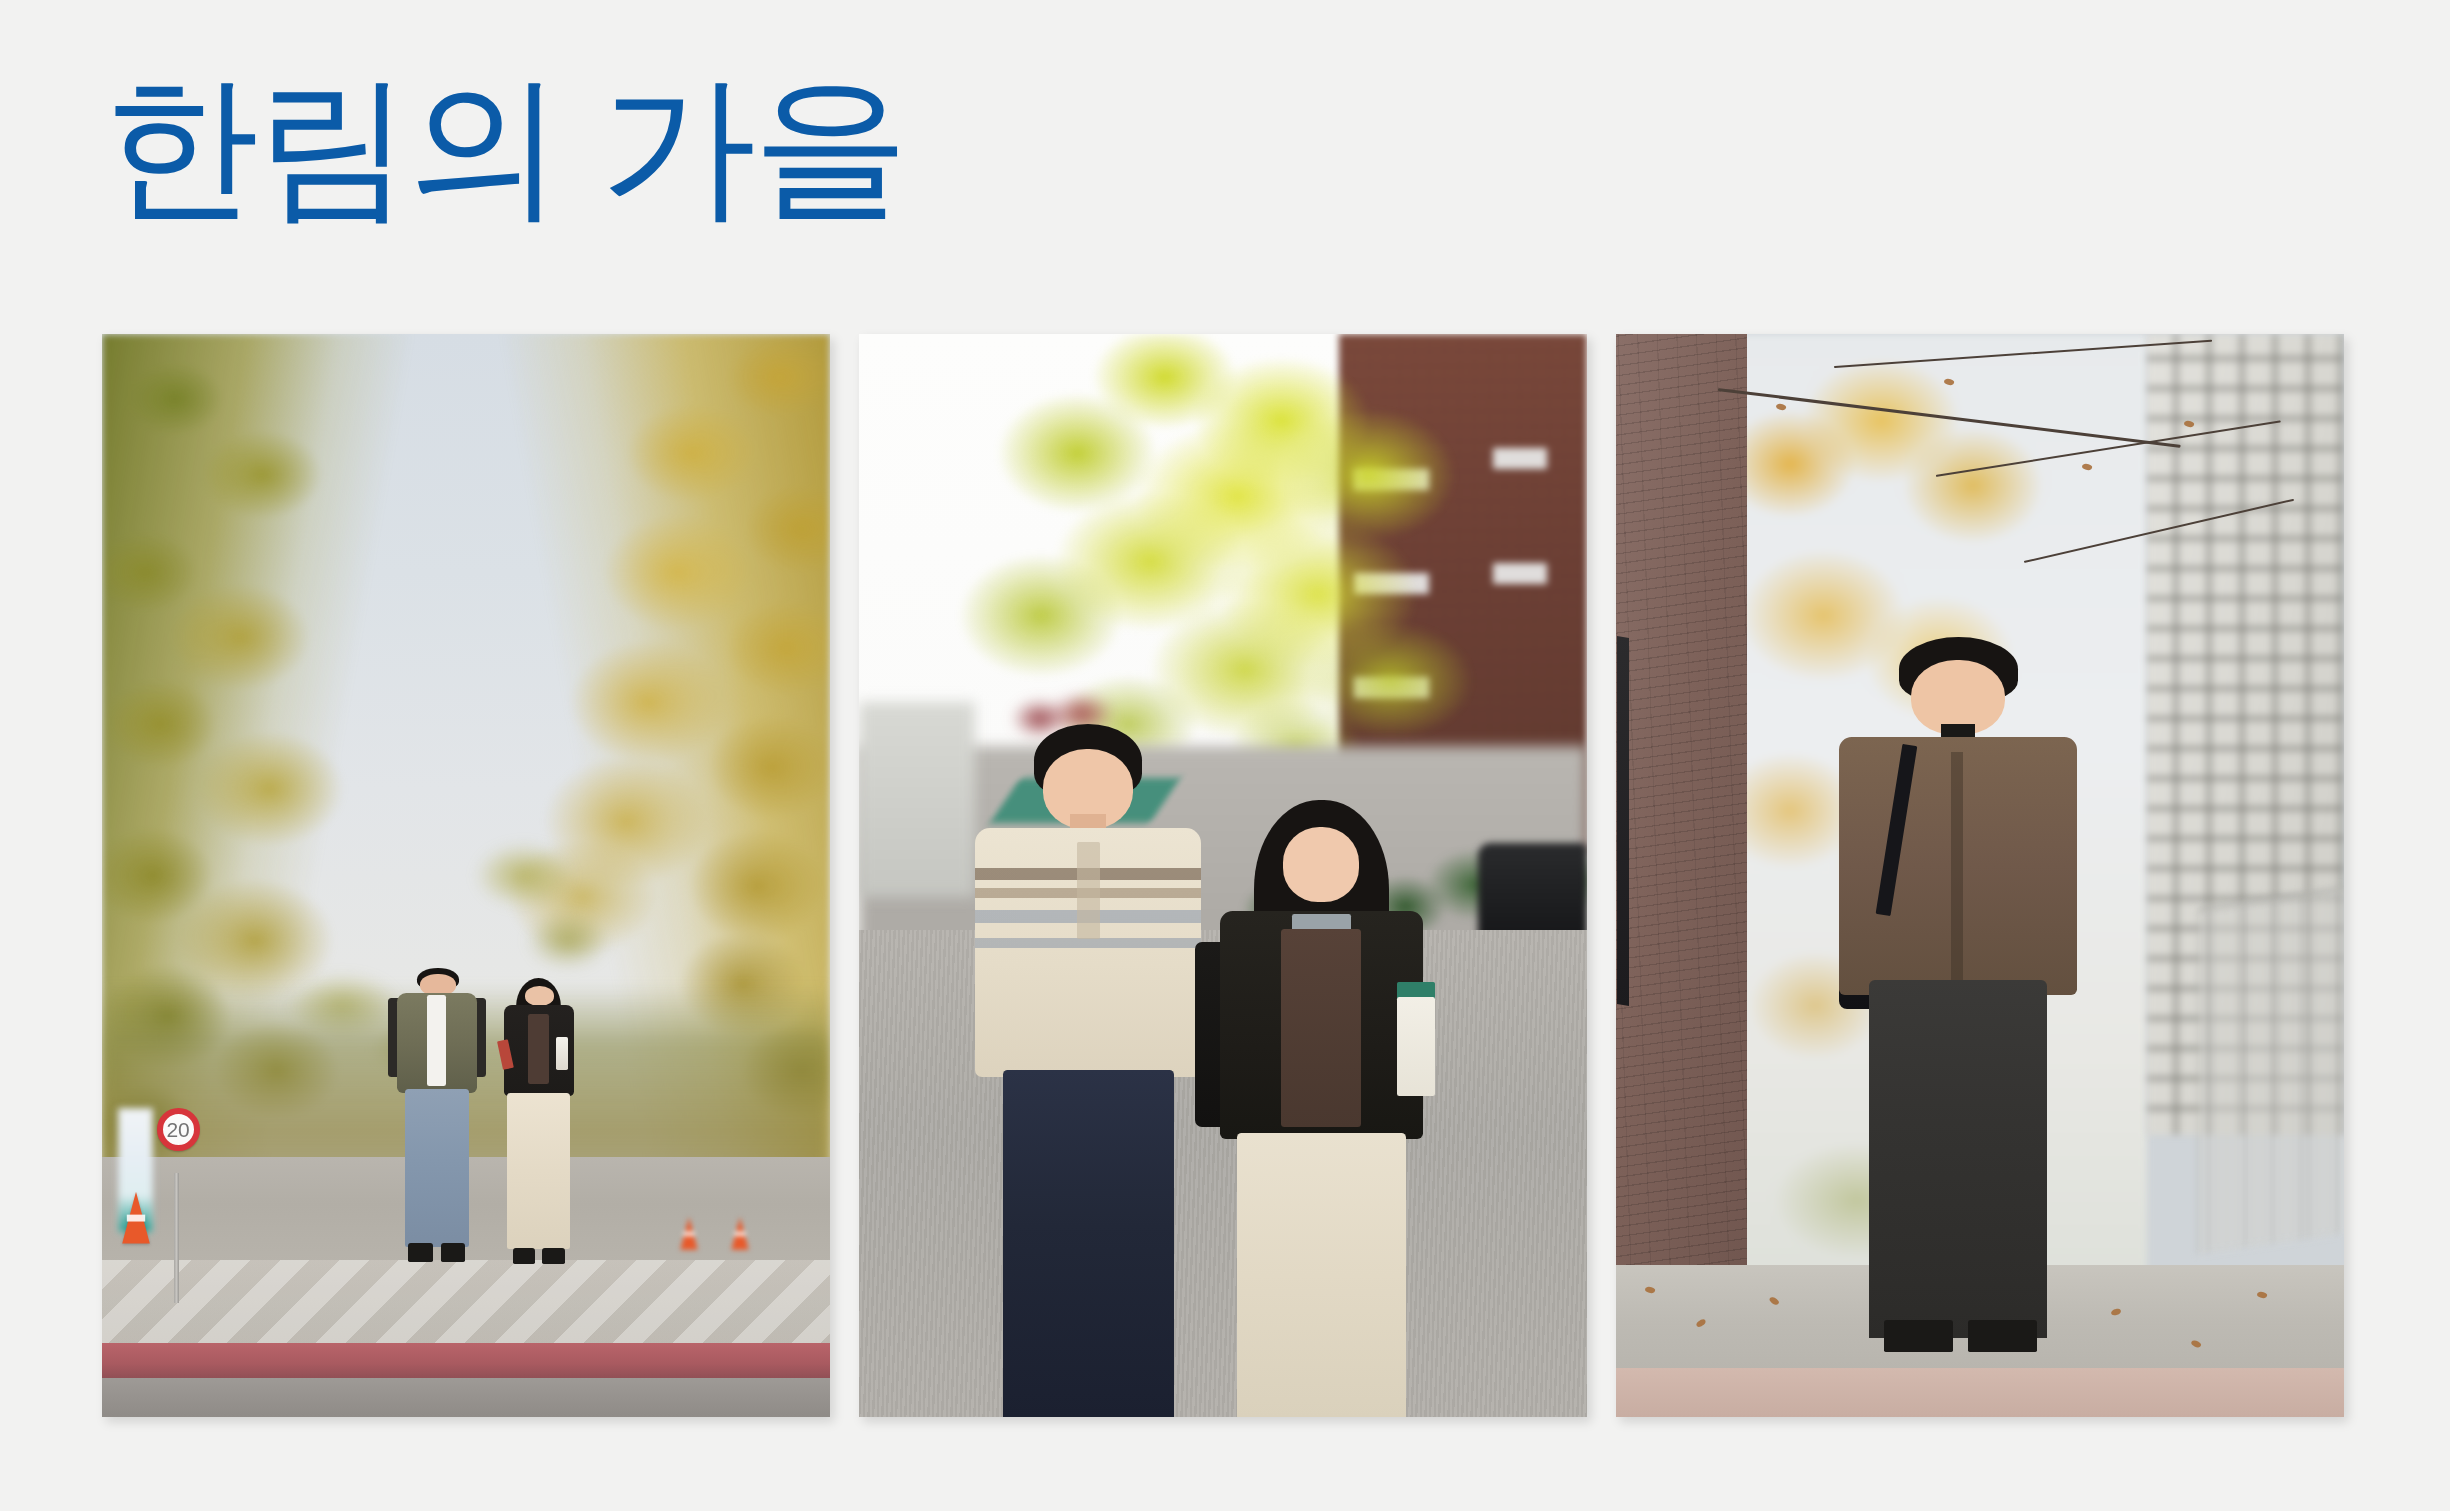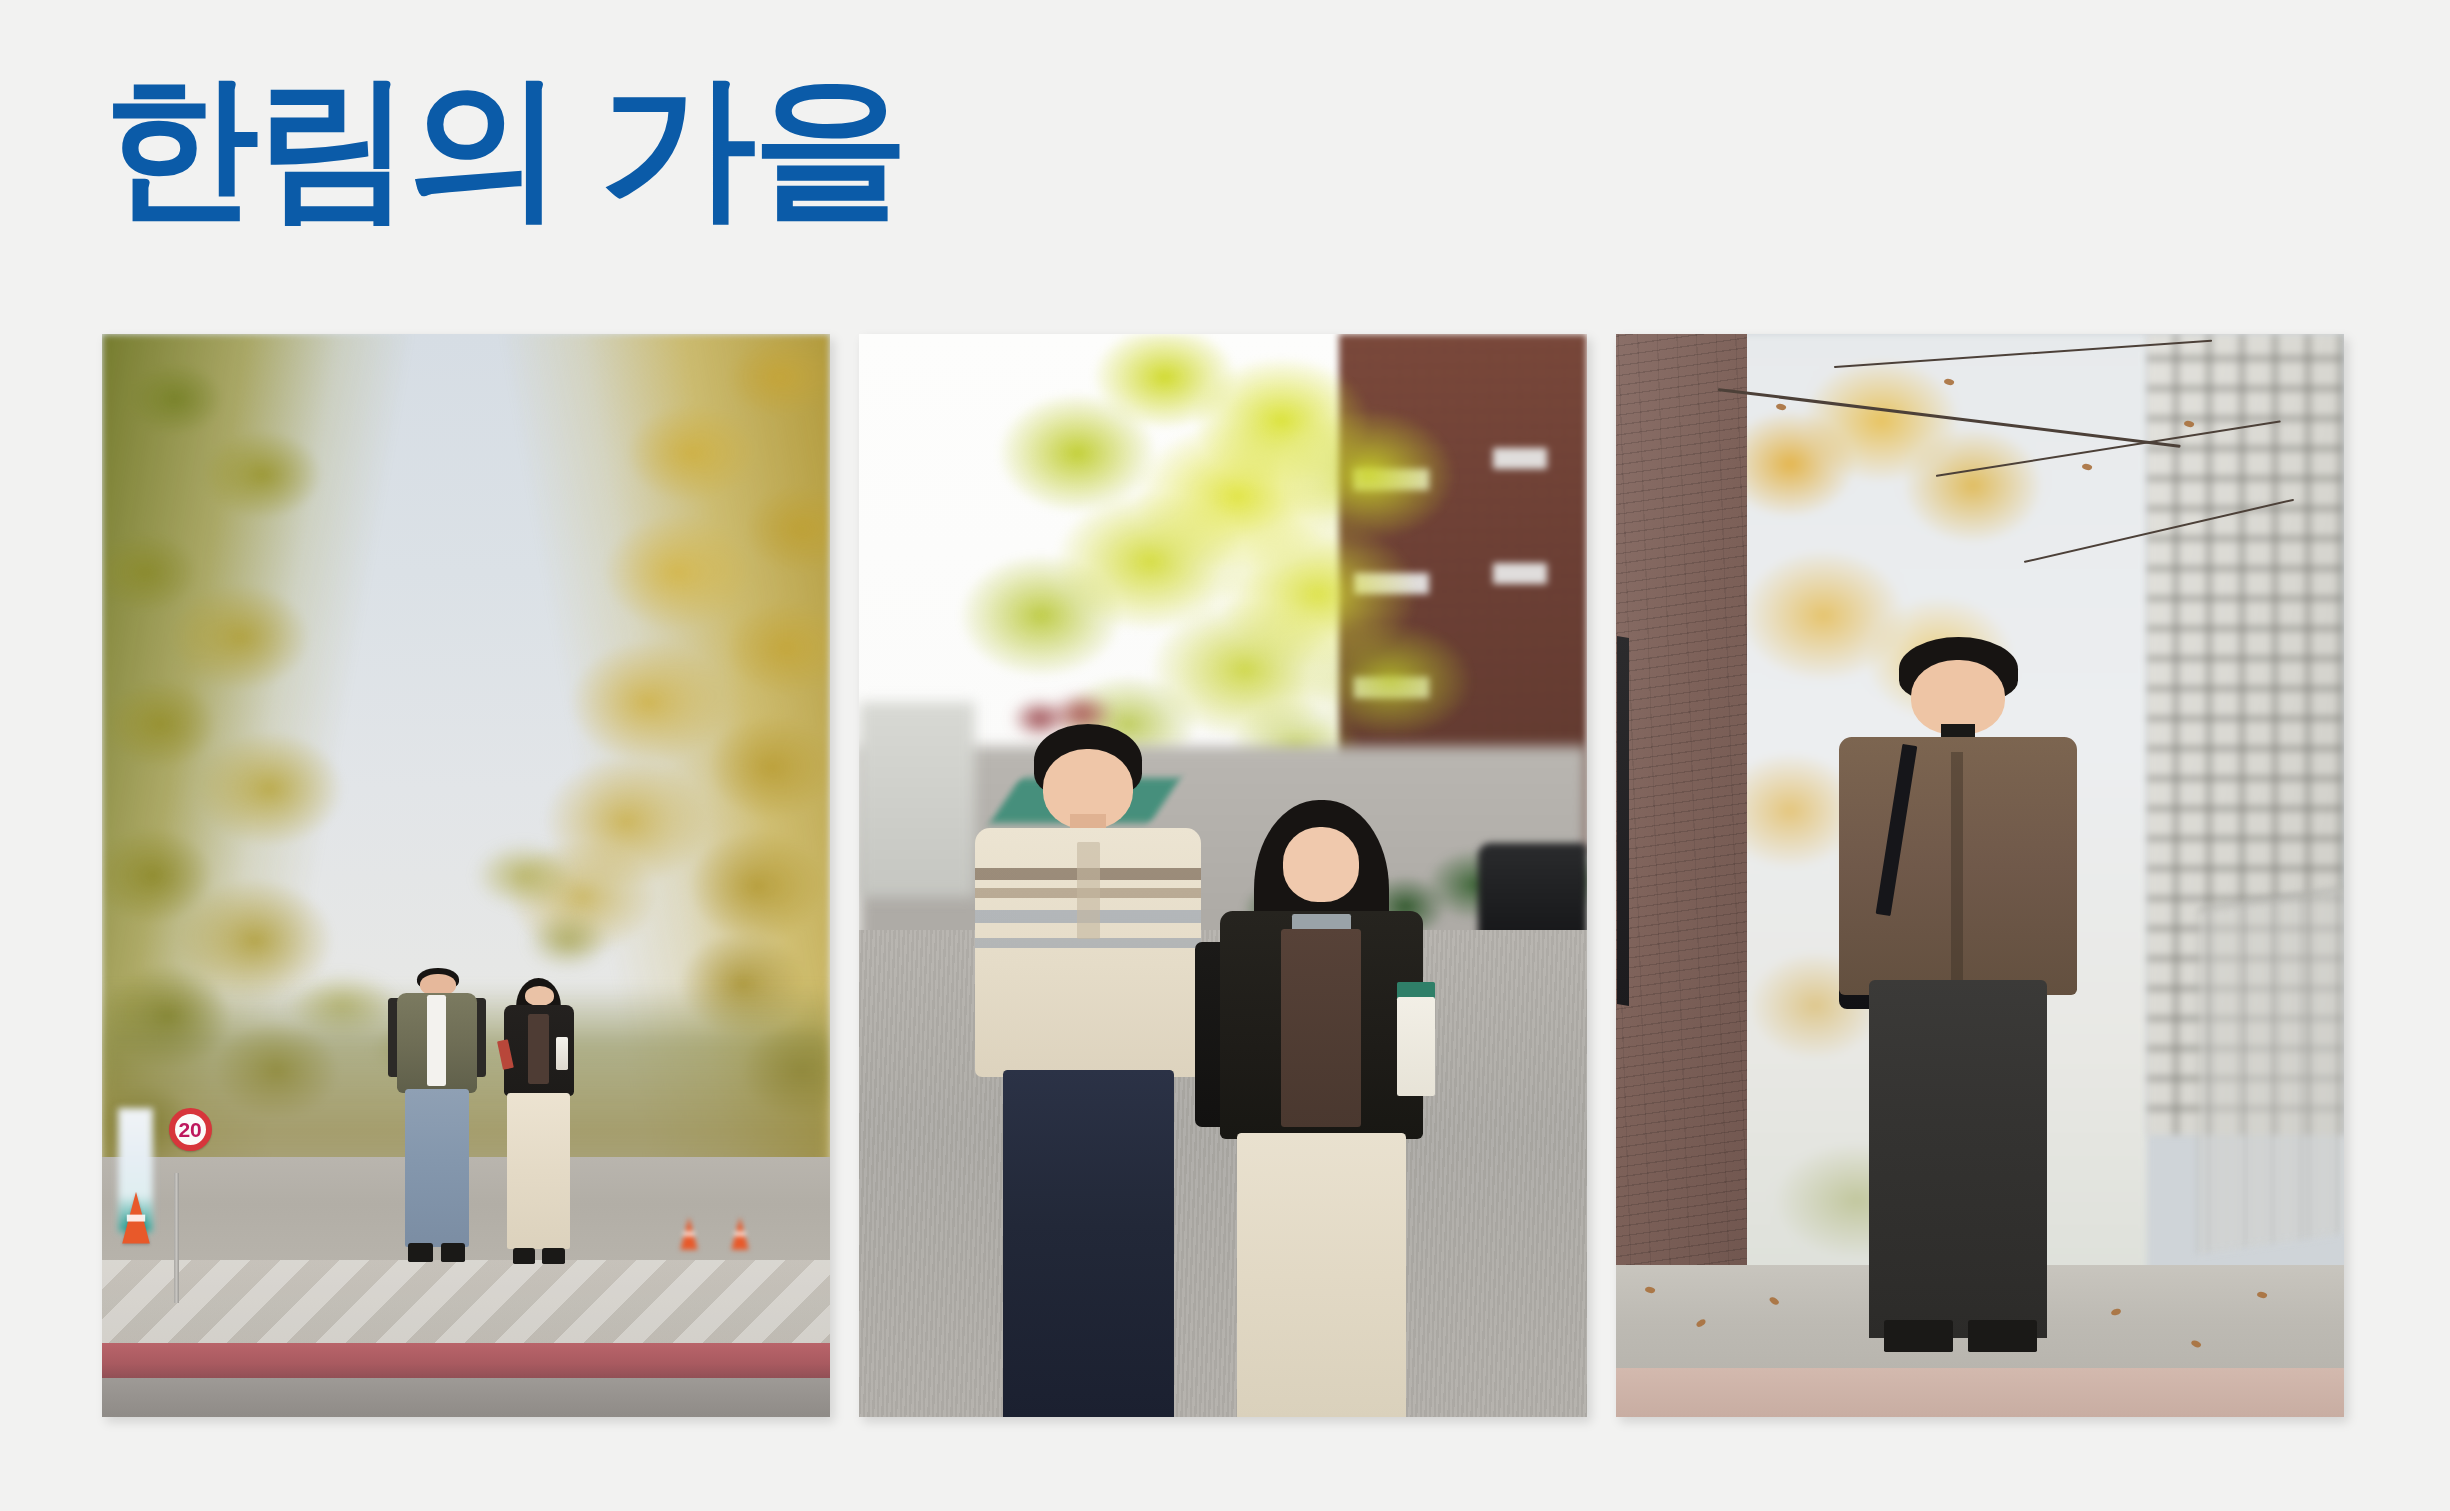--- a/index.html
+++ b/index.html
@@ -25,21 +25,21 @@
     left: 103px;
     top: 68px;
     width: 2251px;
     height: 191px;
     display: flex;
     align-items: baseline;
     white-space: nowrap;
   }
   .title-main {
     font-size: 156px;
-    font-weight: 700;
+    font-weight: 400;
     letter-spacing: -3.5px;
     line-height: 1;
     color: #0b5ba8;
   }
   .title-sub {
     font-size: 137px;
     font-weight: 300;
     letter-spacing: 0.6px;
     line-height: 1;
     color: #00a79b;
@@ -132,24 +132,23 @@
   }
   .p1-asphalt {
     top: 96.4%;
     background: linear-gradient(180deg, #9e9a96 0%, #8f8b87 100%);
   }
   .p1-sign {
     position: absolute; left: 7.5%; top: 71.5%;
     width: 43px; height: 43px; border-radius: 50%;
     background: #fbfbfa; border: 6.4px solid #d7353b;
     display: flex; align-items: center; justify-content: center;
-    color: #be185d; font-size: 21px; font-weight: 700;
+    color: #737373; font-size: 21px; font-weight: 400;
     font-family: "Liberation Sans", sans-serif;
     box-shadow: 0 1.2px 1.7px rgba(0,0,0,.2);
-    margin-left: 12px;
   }
   .p1-signpost {
     position: absolute; left: 9.9%; top: 77.5%;
     width: 4.6px; height: 12%;
     background: linear-gradient(90deg,#a9a7a3,#c6c4c0,#9b9995);
   }
   .p1-banner {
     position: absolute; left: 2.2%; top: 71.5%;
     width: 35px; height: 11.5%;
     background: linear-gradient(180deg,#f0f3f6 0%,#e6eef4 40%,#dfeef0 70%,#1e9a8c 100%);

